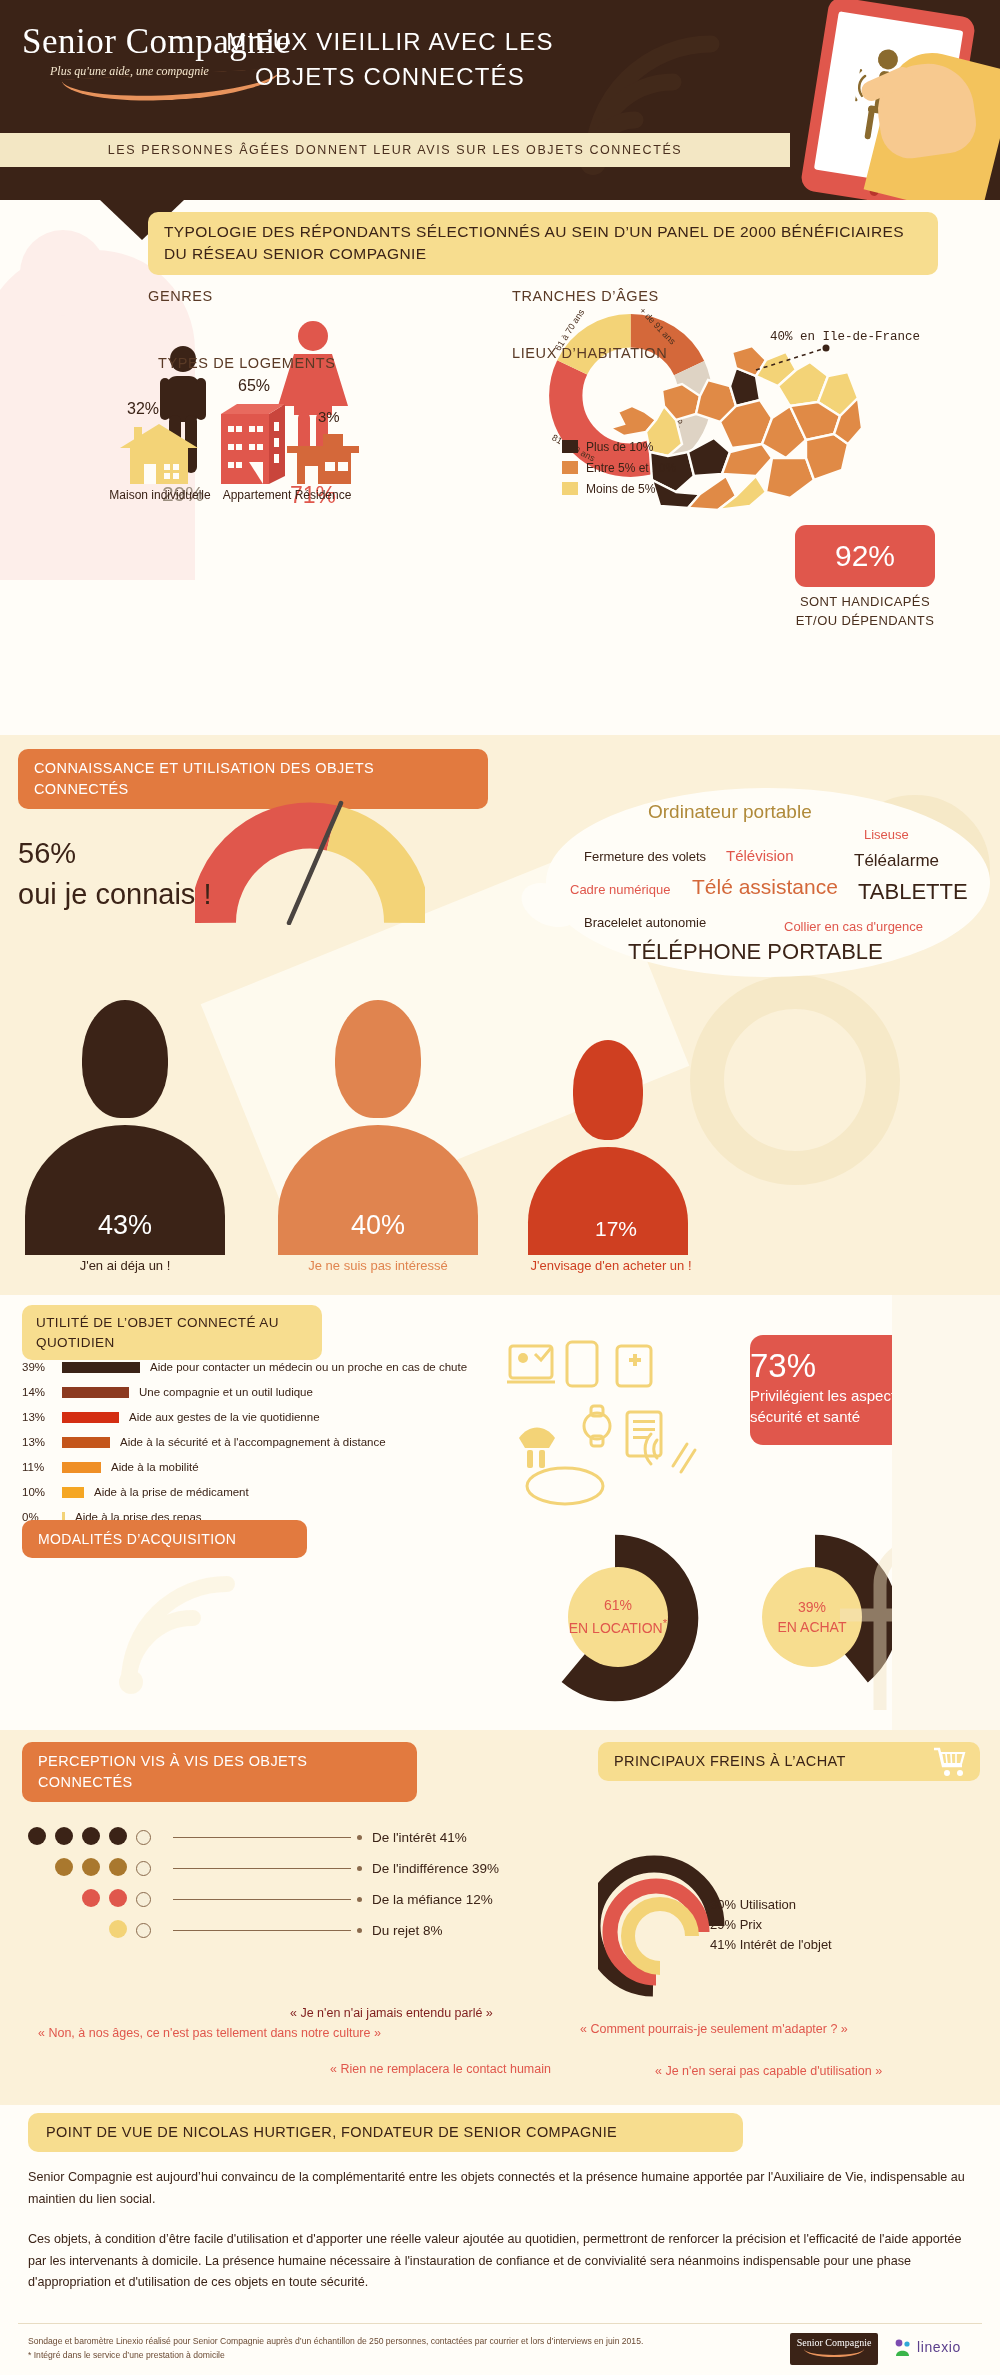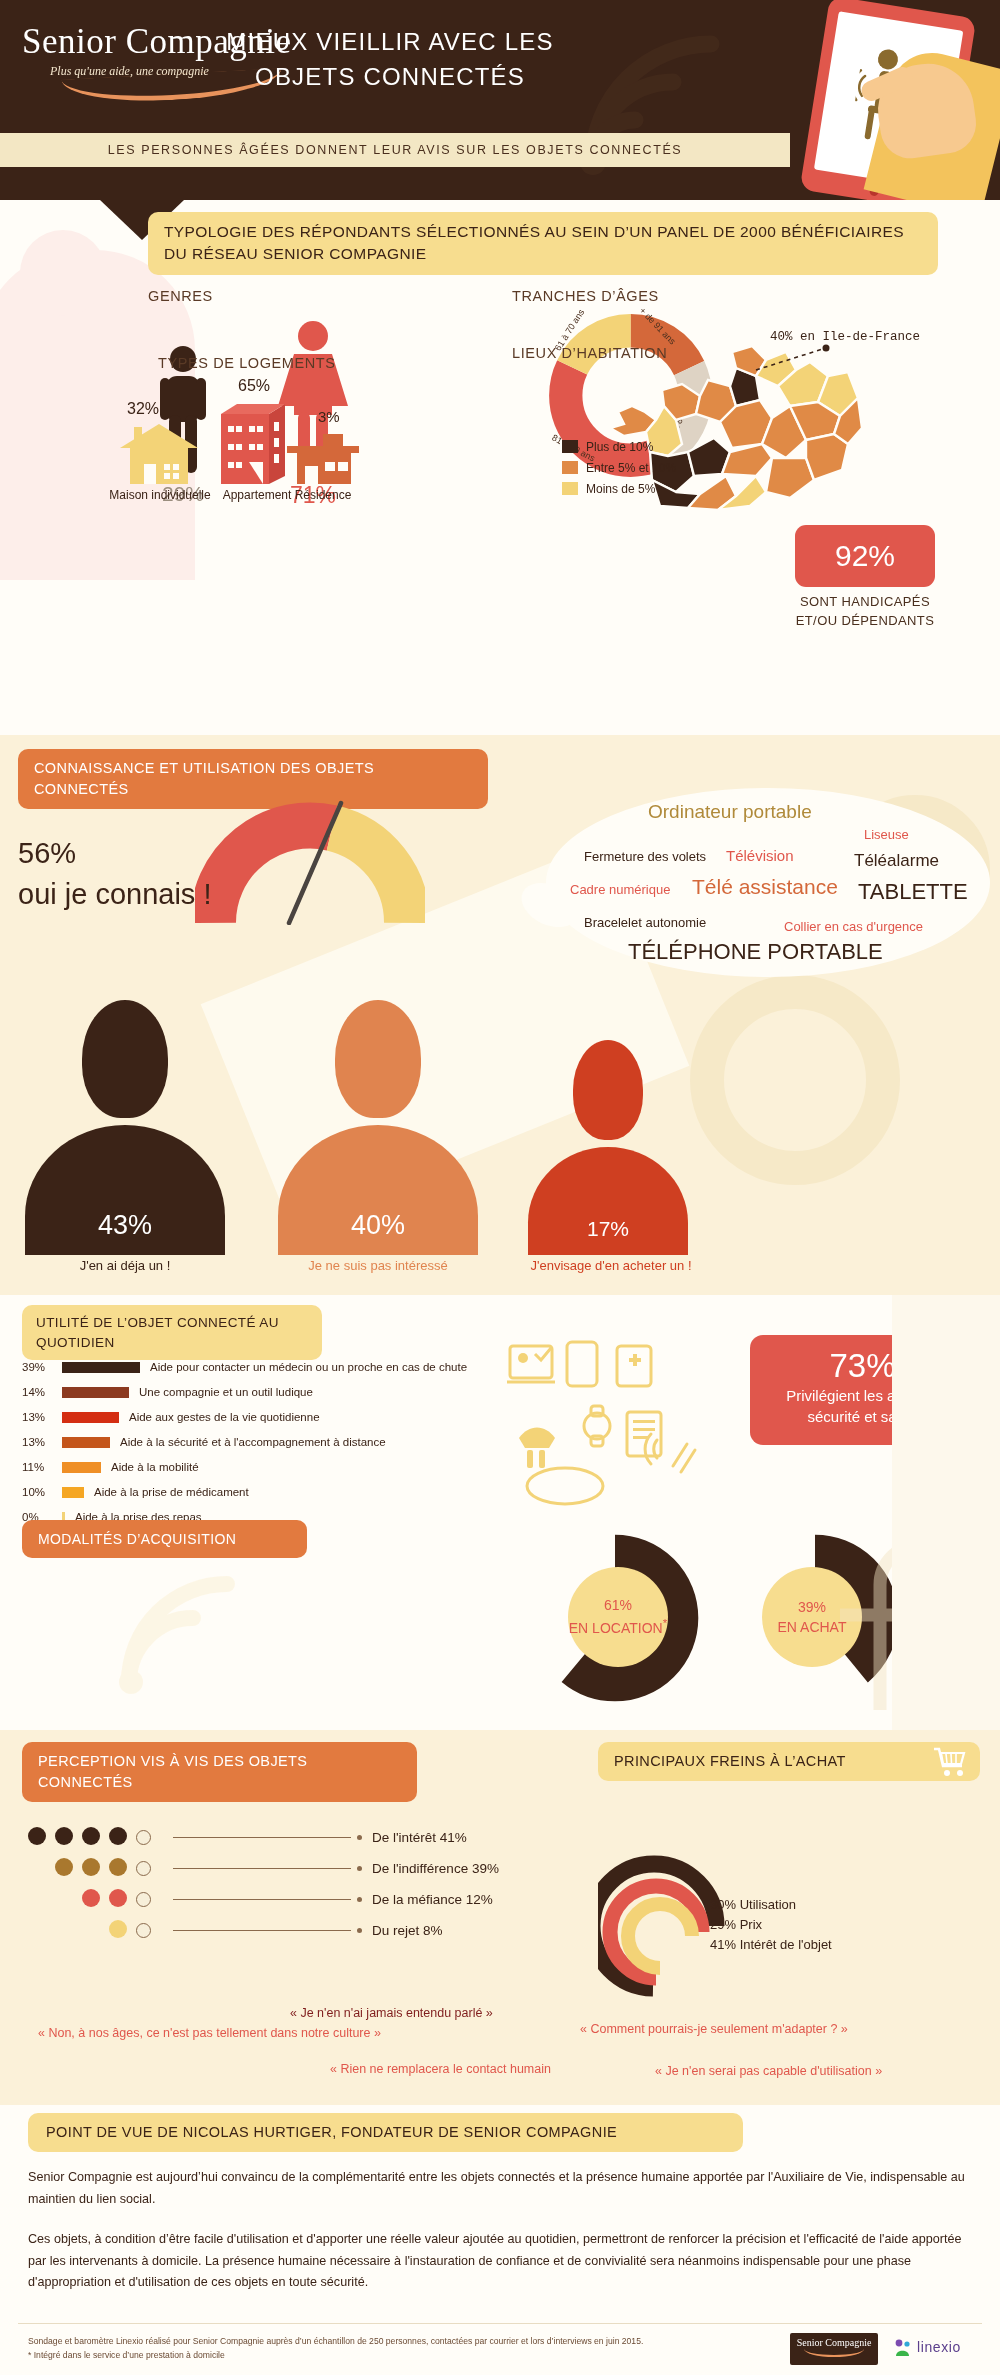--- a/index.html
+++ b/index.html
@@ -61,21 +61,21 @@
   .silhouette { position:absolute; }
   .sil-head { position:absolute; left:50%; transform:translateX(-50%); border-radius:50% 50% 45% 45%; }
   .sil-body { position:absolute; bottom:0; left:0; right:0; border-radius:50% 50% 0 0 /70% 70% 0 0; }
   .sil-pct { position:absolute; bottom:14px; width:100%; text-align:center; color:#fff; font-size:27px; }
 
   
   .sec3 { position:absolute; left:0; top:1295px; width:892px; height:435px; background:#fffdf8; overflow:hidden; }
   .bar-row { display:flex; align-items:center; height:20px; margin-bottom:5px; font-size:11.5px; color:#3b2317; }
   .bar-pct { width:40px; text-align:left; }
   .bar-fill { height:11px; margin-right:10px; }
-  .badge73 { position:absolute; left:750px; top:1335px; width:225px; height:110px; background:#e0574c; border-radius:13px; color:#fff; text-align:center; padding-top:12px; }
+  .badge73 { position:absolute; left:750px; top:1335px; width:225px; height:110px; background:#e0574c; border-radius:13px; color:#fff; padding-top:12px; }
 
   
   .sec4 { position:absolute; left:0; top:1730px; width:1000px; height:375px; background:#fbf1d9; overflow:hidden; }
   .dot { width:18px; height:18px; border-radius:50%; display:inline-block; margin-right:9px; }
   .perc-row { display:flex; align-items:center; height:31px; }
   .leader { height:1px; background:#8a6a4c; flex:0 0 auto; }
   .quote { position:absolute; white-space:nowrap; font-size:12.5px; }
 
   
   .sec5 { position:absolute; left:0; top:2105px; width:1000px; height:270px; background:#fffdf8; }
@@ -334,21 +334,21 @@
         <div class="sil-body" style="height:130px;background:#e0844f;"></div>
         <div class="sil-pct">40%</div>
       </div>
       <div style="position:absolute;top:258px;width:200px;text-align:center;font-size:13px;color:#e0844f;">Je ne suis pas intéressé</div>
     </div>
 
     <div style="position:absolute;left:528px;top:305px;width:160px;height:245px;">
       <div class="silhouette" style="left:0;top:0;width:160px;height:215px;">
         <div class="sil-head" style="top:0;width:70px;height:100px;background:#cf3f21;"></div>
         <div class="sil-body" style="height:108px;background:#cf3f21;"></div>
-        <div class="sil-pct" style="font-size:21px;">17%</div>
+        <div class="sil-pct" style="font-size:21px;margin-left:8px;">17%</div>
       </div>
       <div style="position:absolute;top:218px;left:-42px;width:250px;text-align:center;font-size:13px;color:#cf3f21;">J'envisage d'en acheter un !</div>
     </div>
   </div>
 
   <div class="sec3">
     <div class="banner banner-yellow" style="position:absolute;left:22px;top:10px;width:300px;font-size:13.5px;padding:8px 14px;">
       <span>UTILITÉ DE L’OBJET CONNECTÉ AU QUOTIDIEN</span>
     </div>
 

